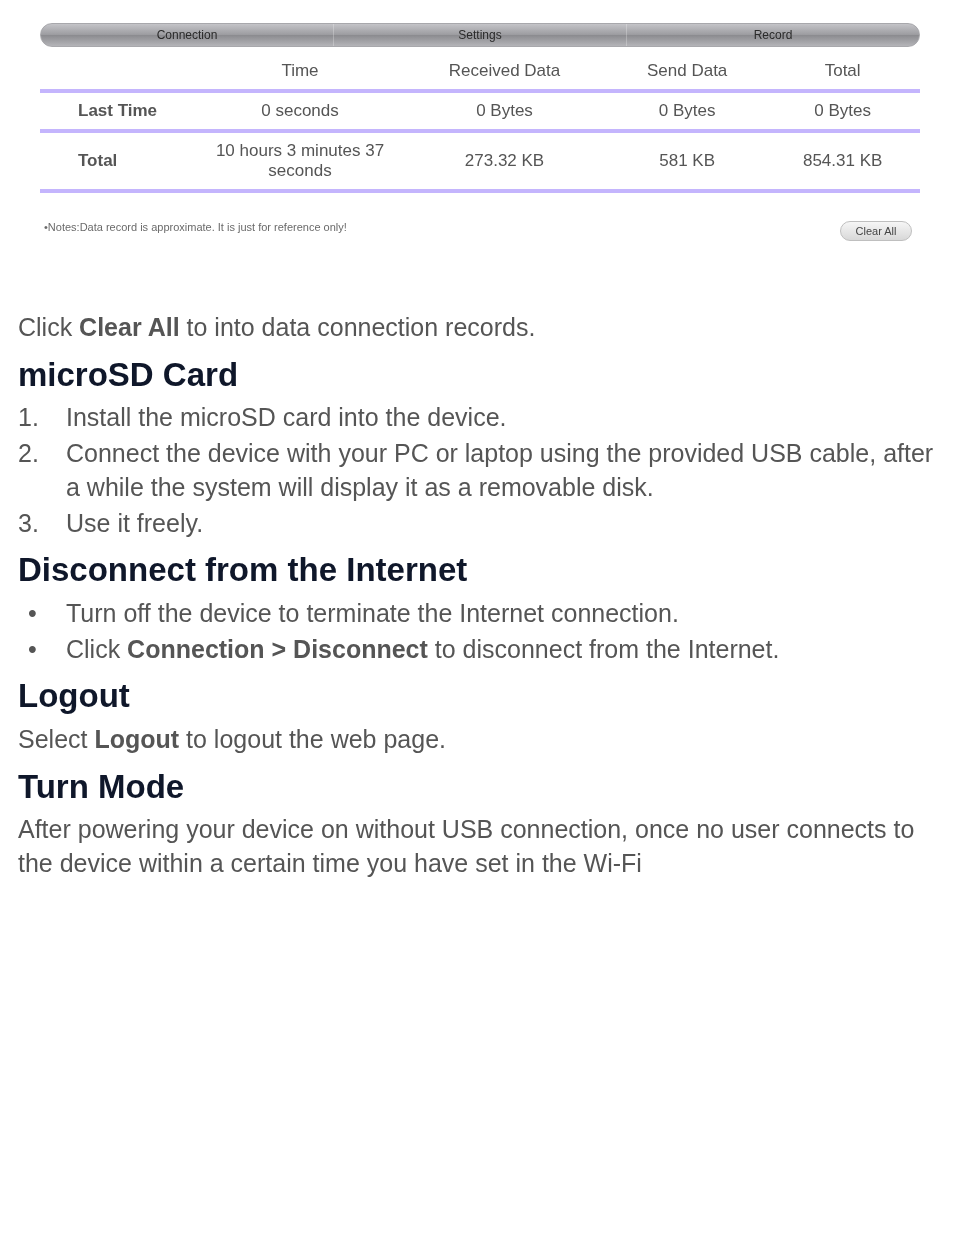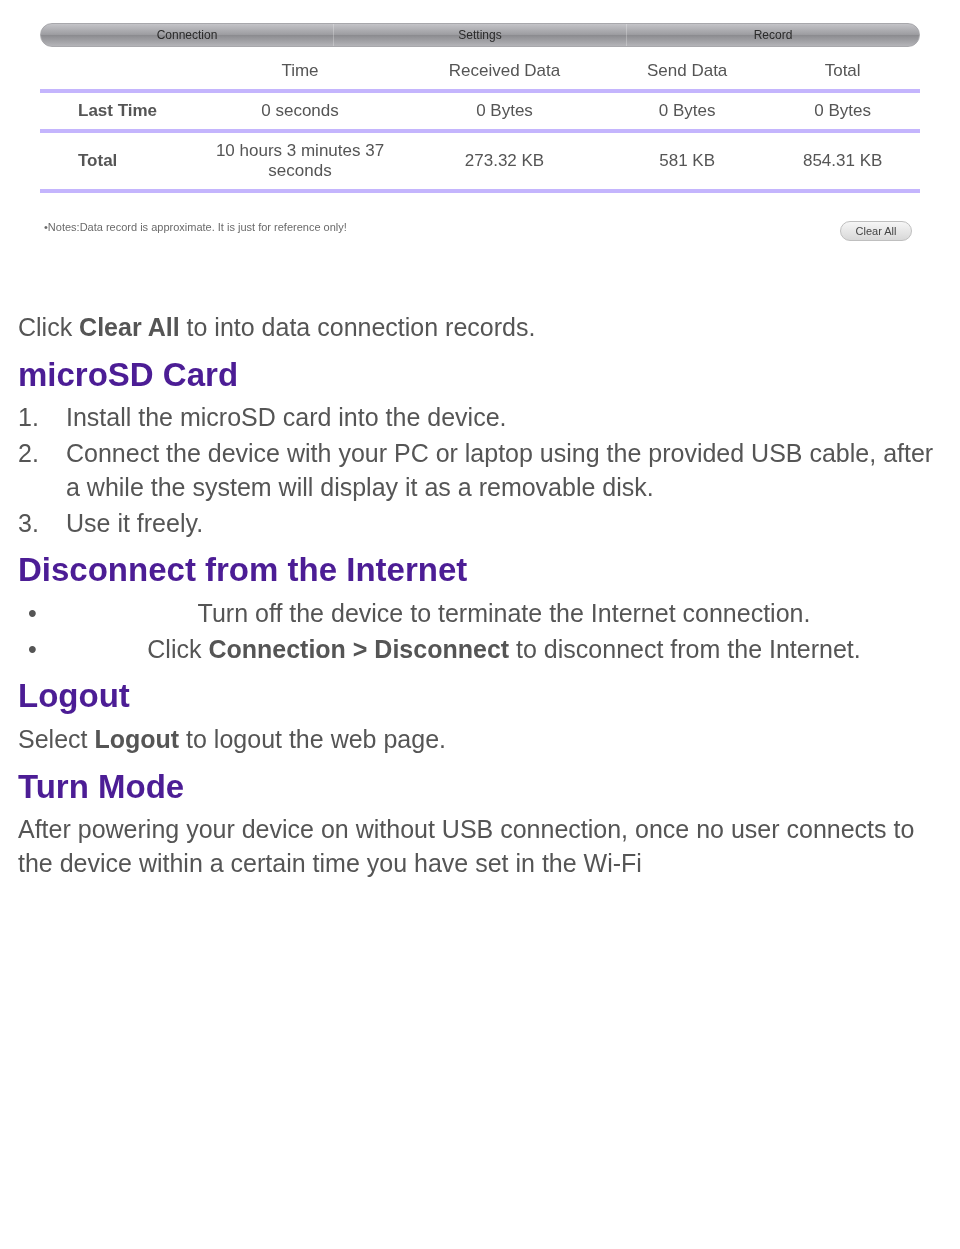--- a/index.html
+++ b/index.html
@@ -72,31 +72,31 @@
     background: linear-gradient(#f6f6f6, #d8d8d8);
     border: 1px solid #bfbfbf;
     border-radius: 10px;
     padding: 0 10px;
   }
 
   
   .body-text { margin-top: 70px; font-size: 25px; color: #555; line-height: 1.35; }
   .body-text p { margin: 2px 0; }
   .body-text strong, .body-text b { font-weight: 700; color: #555; }
-  .h2 { font-size: 33px; font-weight: 700; color: #4c1d95; margin: 8px 0 4px 0; }
+  .h2 { font-size: 33px; font-weight: 700; color: #0f172a; margin: 8px 0 4px 0; }
 
   ol.numbered { list-style: none; padding: 0; margin: 0; }
   ol.numbered > li { display: flex; margin: 2px 0; }
   ol.numbered > li > .num { width: 48px; flex-shrink: 0; }
   ol.numbered > li > .txt { flex: 1; }
 
   ul.bulleted { list-style: none; padding: 0; margin: 0; }
   ul.bulleted > li { display: flex; margin: 2px 0; }
   ul.bulleted > li > .dot { width: 48px; flex-shrink: 0; text-align: left; padding-left: 10px; }
-  ul.bulleted > li > .txt { flex: 1; text-align: center; }
+  ul.bulleted > li > .txt { flex: 1; }
 
   .page-num { text-align: center; font-size: 25px; color: #555; margin-top: 50px; }
 </style>
 </head>
 <body>
 
 <div class="page">
 
   <div class="figure">
     <div class="tabbar">

